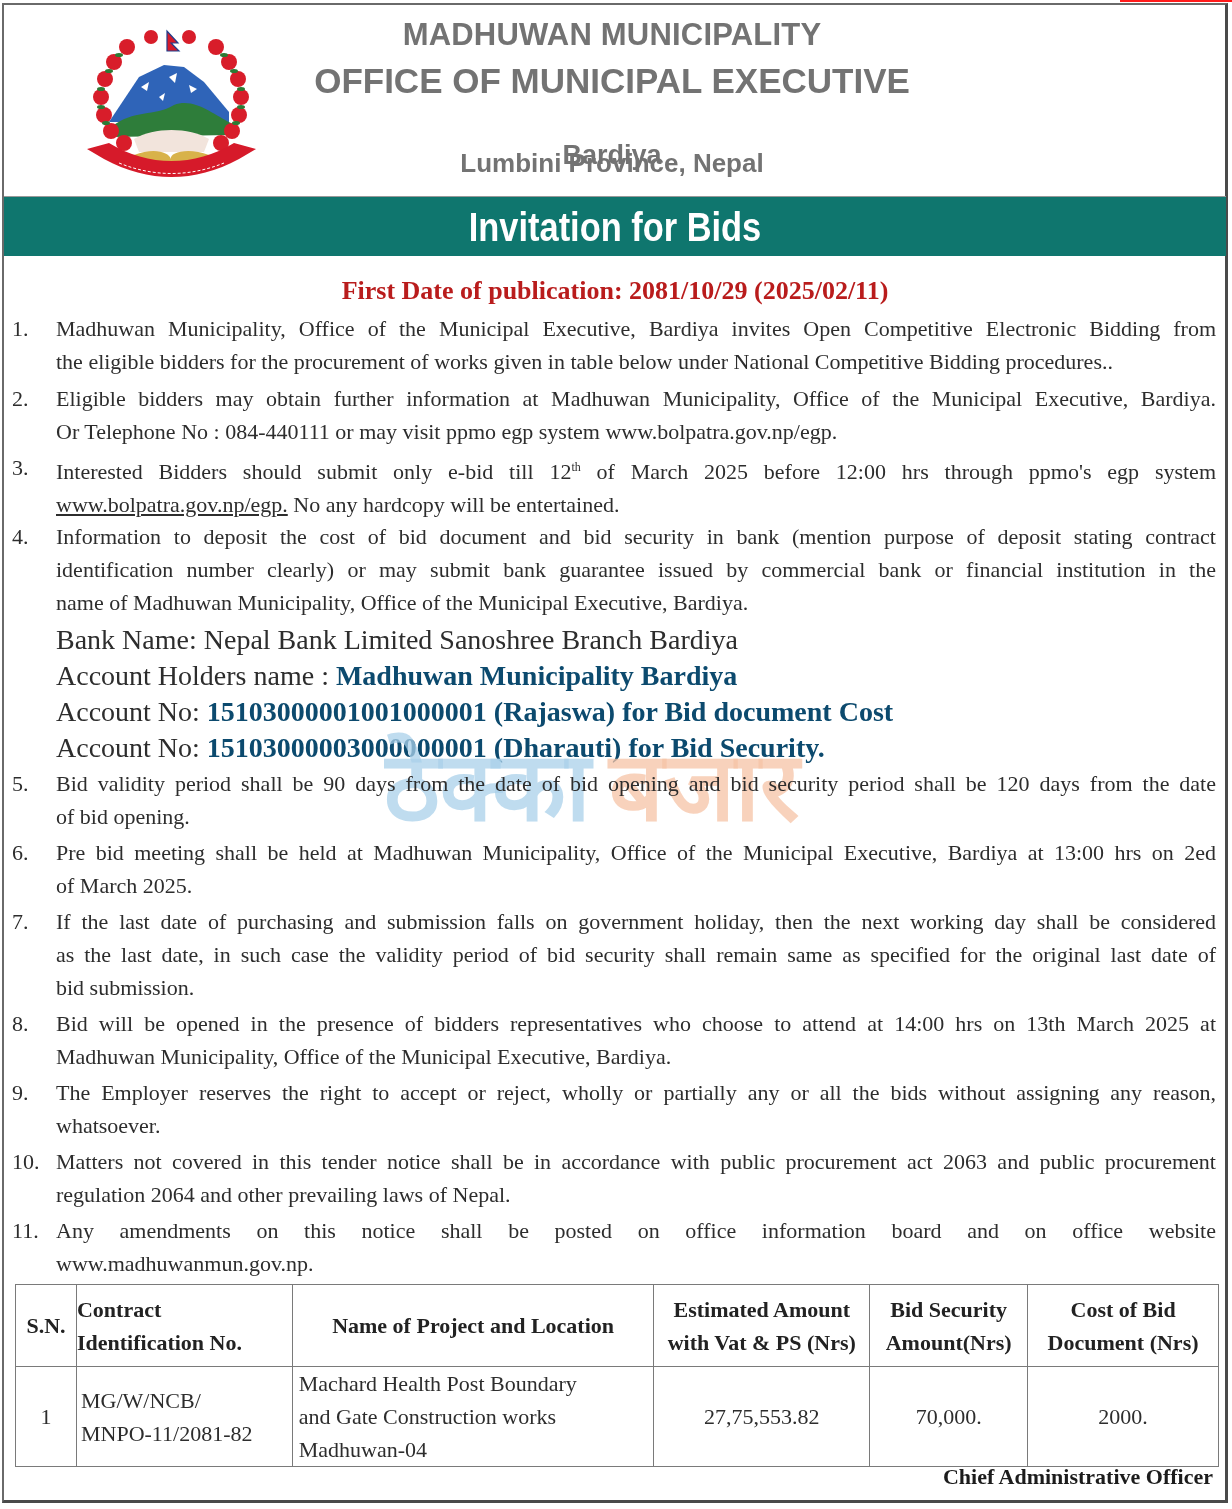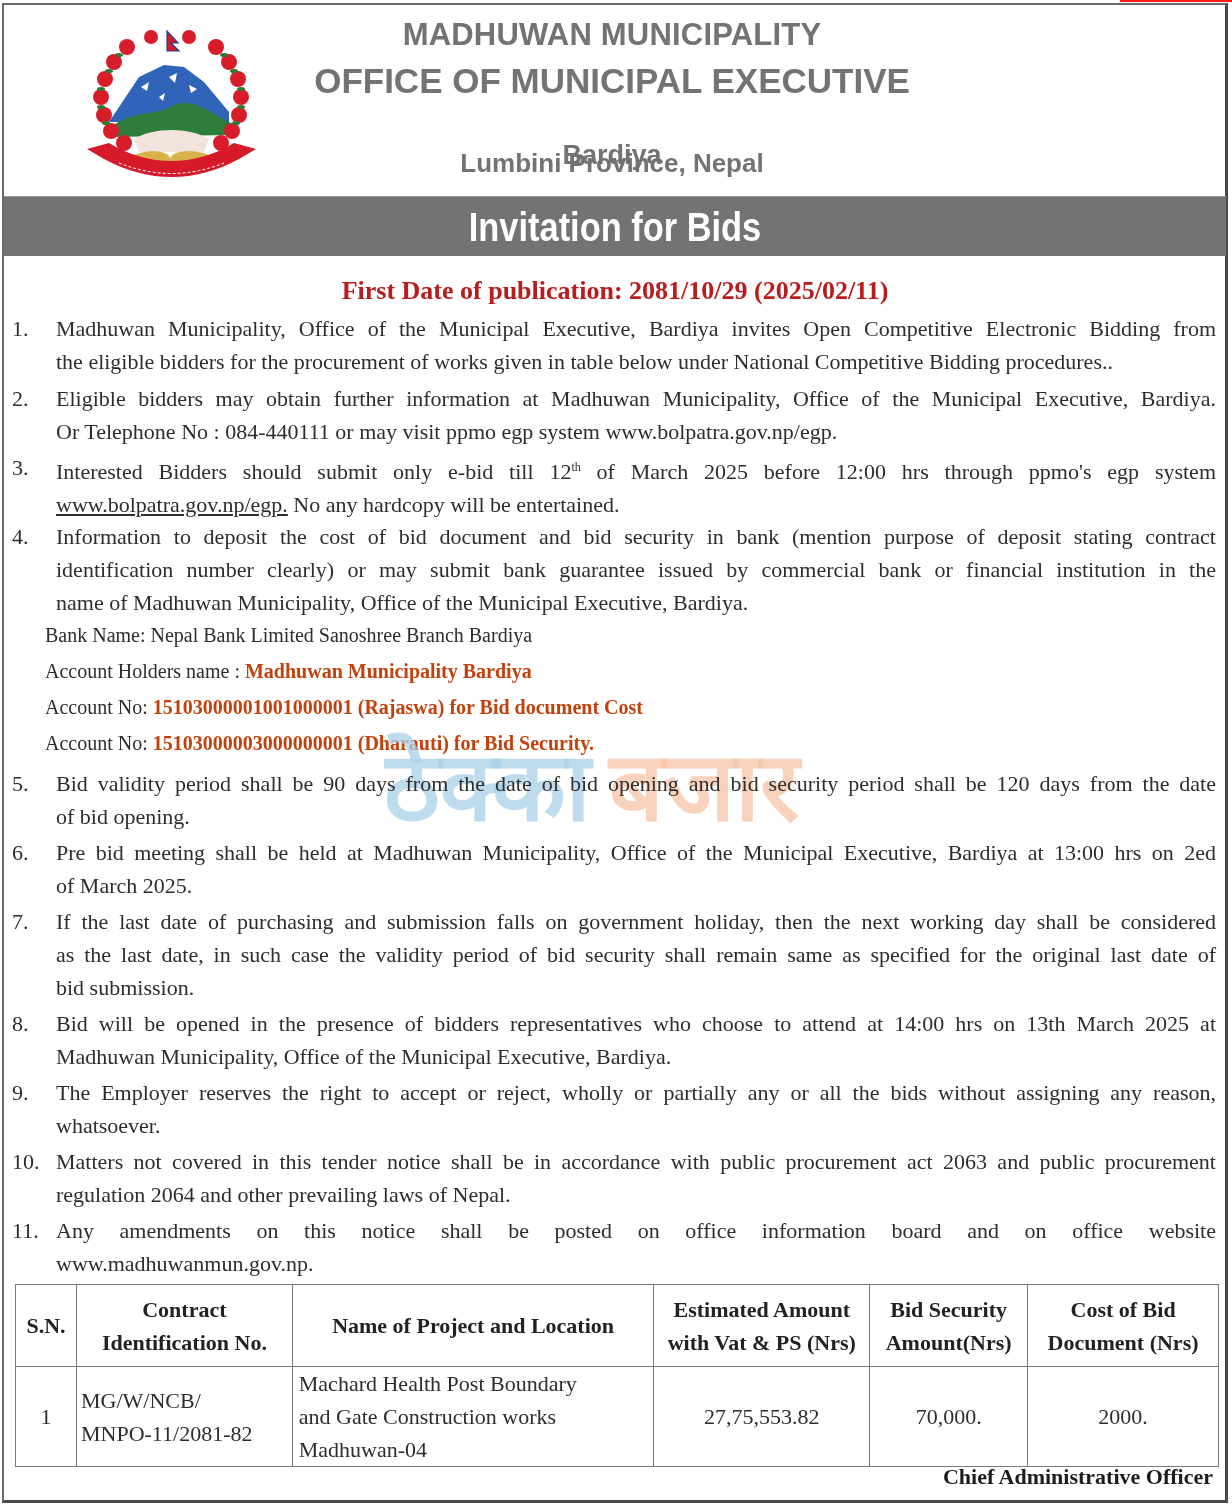--- a/index.html
+++ b/index.html
@@ -7,30 +7,30 @@
   body { position: relative; font-family: "Liberation Serif", serif; color: #2a2a2a; }
   .red-mark { position: absolute; top: 0; left: 1120px; width: 112px; height: 2px; background: #ff1a1a; }
   .frame { position: absolute; left: 2px; top: 3px; width: 1226px; height: 1500px; border: 2px solid #6a6a6a; border-right: 3px solid #4a4a4a; border-bottom: 3px solid #4a4a4a; }
   .header { position: absolute; left: 0; top: 0; width: 1222px; height: 191px; }
   .emblem { position: absolute; left: 75px; top: 22px; width: 185px; height: 155px; }
   .hdr-line { position: absolute; left: 0; width: 1222px; text-align: center; font-family: "Liberation Sans", sans-serif; font-weight: bold; color: #737373; }
   .h1 { top: 12px; font-size: 31px; left: -3px; letter-spacing: 0.2px; }
   .h2 { top: 56px; font-size: 35px; left: -3px; }
   .h3 { top: 104px; font-size: 27px; left: -3px; margin-top: 31px; }
   .h4 { top: 143px; font-size: 26px; left: -3px; }
-  .band { position: absolute; left: 0; top: 191px; width: 1222px; height: 60px; background: #737373; border-top: 1px solid #999; }
+  .band { position: absolute; left: 0; top: 191px; width: 1222px; height: 60px; background: #0f766e; border-top: 1px solid #999; }
   .band-title { position: absolute; left: 0; top: 0; width: 1222px; line-height: 60px; text-align: center; color: #ffffff; font-family: "Liberation Sans Narrow", "Liberation Sans", sans-serif; font-weight: bold; font-size: 40px; transform: scaleX(0.86); transform-origin: 611px 30px; }
   .pub-date { position: absolute; top: 271px; left: 0; width: 1222px; text-align: center; font-weight: bold; font-size: 26px; color: #b91c1c; }
   .item { position: absolute; left: 0; width: 1222px; font-size: 22px; line-height: 33px; color: #2d2d2d; }
   .num { position: absolute; left: 8px; top: 0; }
   .txt { position: absolute; left: 52px; width: 1160px; text-align: justify; }
   .txt .ln { display: block; text-align: justify; text-align-last: justify; white-space: nowrap; }
   .txt .ln.last { text-align-last: left; }
-  .sub { position: absolute; left: 41px; font-size: 20px; color: #2d2d2d; white-space: nowrap; }
-  .sub b { color: #c2410c; }
+  .sub { position: absolute; left: 52px; font-size: 28px; color: #2d2d2d; white-space: nowrap; }
+  .sub b { color: #0c4a6e; }
   sup { font-size: 12px; vertical-align: 8px; }
   .u { text-decoration: underline; }
   .watermark { position: absolute; left: 380px; top: 715px; width: 520px; height: 130px; pointer-events: none; }
   table.bids { position: absolute; left: 11px; top: 1279px; width: 1204px; border-collapse: collapse; font-size: 22px; color: #2d2d2d; }
   table.bids th, table.bids td { border: 1.5px solid #7a7a7a; }
   table.bids th { font-weight: bold; color: #222; height: 82px; text-align: center; line-height: 33px; }
   table.bids td { height: 96px; line-height: 33px; }
   .c-sn { width: 61px; text-align: center; }
   .c-cid { width: 216px; text-align: left; padding-left: 4px; }
   .c-name { width: 362px; text-align: left; padding-left: 6px; }
@@ -206,21 +206,21 @@
     <div class="txt">
       <span class="ln">Any amendments on this notice shall be posted on office information board and on office website</span>
       <span class="ln last">www.madhuwanmun.gov.np.</span>
     </div>
   </div>
 
   <table class="bids">
     <thead>
       <tr>
         <th class="c-sn">S.N.</th>
-        <th class="c-cid" style="text-align:center;padding-left:0"><span>Contract</span><br><span>Identification No.</span></th>
+        <th class="c-cid" style="text-align:left;padding-left:0"><span>Contract</span><br><span>Identification No.</span></th>
         <th class="c-name" style="text-align:center;padding-left:0">Name of Project and Location</th>
         <th class="c-est"><span>Estimated Amount</span><br><span>with Vat &amp; PS (Nrs)</span></th>
         <th class="c-sec"><span>Bid Security</span><br><span>Amount(Nrs)</span></th>
         <th class="c-cost"><span>Cost of Bid</span><br><span>Document (Nrs)</span></th>
       </tr>
     </thead>
     <tbody>
       <tr>
         <td class="c-sn">1</td>
         <td class="c-cid"><span>MG/W/NCB/</span><br><span>MNPO-11/2081-82</span></td>

